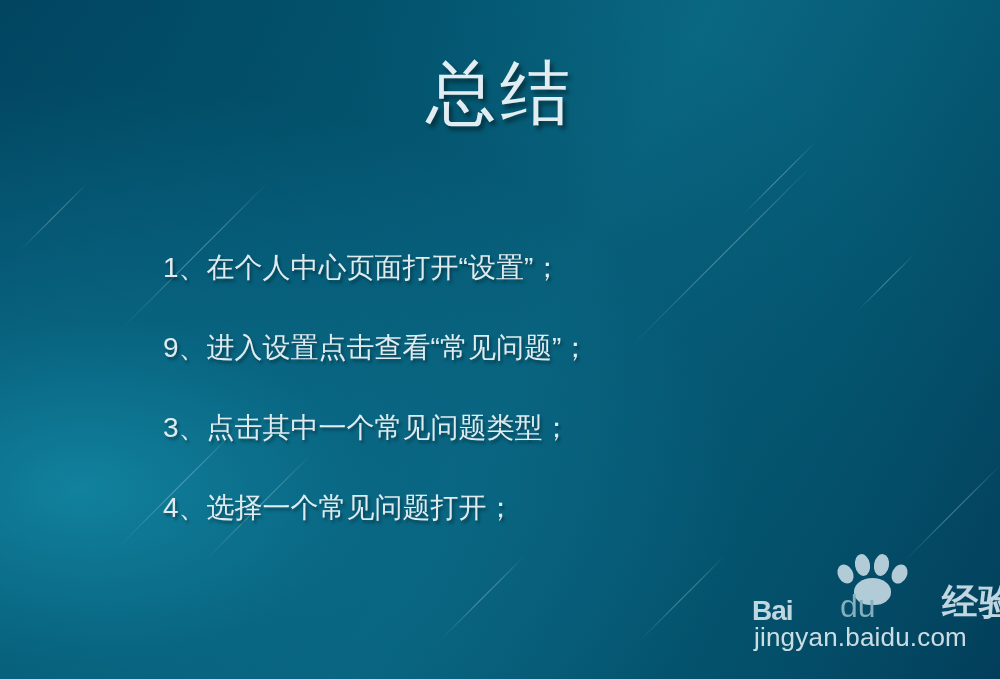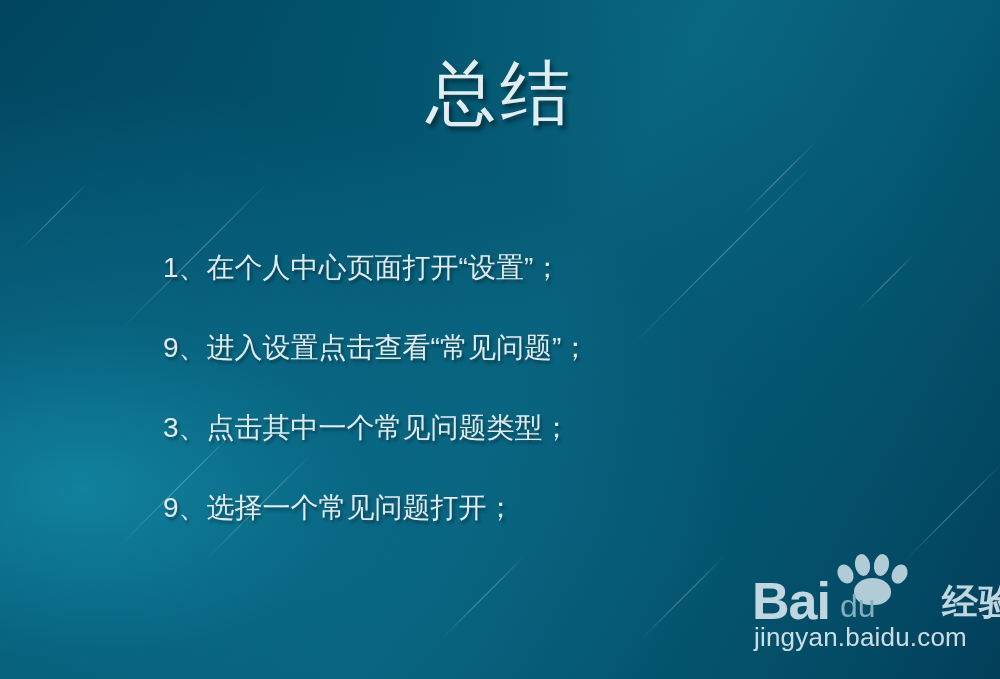--- a/index.html
+++ b/index.html
@@ -108,22 +108,22 @@
   .brand-row {
     position: absolute;
     left: 0px;
     top: 26px;
     width: 240px;
     height: 46px;
   }
   .brand-bai {
     position: absolute;
     left: 0px;
-    top: 0px;
-    font-size: 52px;
+    top: 10px;
+    font-size: 28px;
     font-weight: bold;
     color: #cfe2ea;
     letter-spacing: -1px;
     line-height: 46px;
   }
   .brand-du {
     position: absolute;
     left: 88px;
     top: 10px;
     font-size: 32px;
@@ -170,21 +170,21 @@
     <div class="streak s9"></div>
     <div class="streak s10"></div>
   </div>
 
   <div class="title">总结</div>
 
   <div class="body-list">
     <div class="body-line">1、在个人中心页面打开“设置”；</div>
     <div class="body-line">9、进入设置点击查看“常见问题”；</div>
     <div class="body-line">3、点击其中一个常见问题类型；</div>
-    <div class="body-line">9、选择一个常见问题打开；</div>
+    <div class="body-line">4、选择一个常见问题打开；</div>
   </div>
 
   <div class="watermark">
     <div class="paw">
       <div class="toe toe1"></div>
       <div class="toe toe2"></div>
       <div class="toe toe3"></div>
       <div class="toe toe4"></div>
       <div class="toe pad"></div>
     </div>

